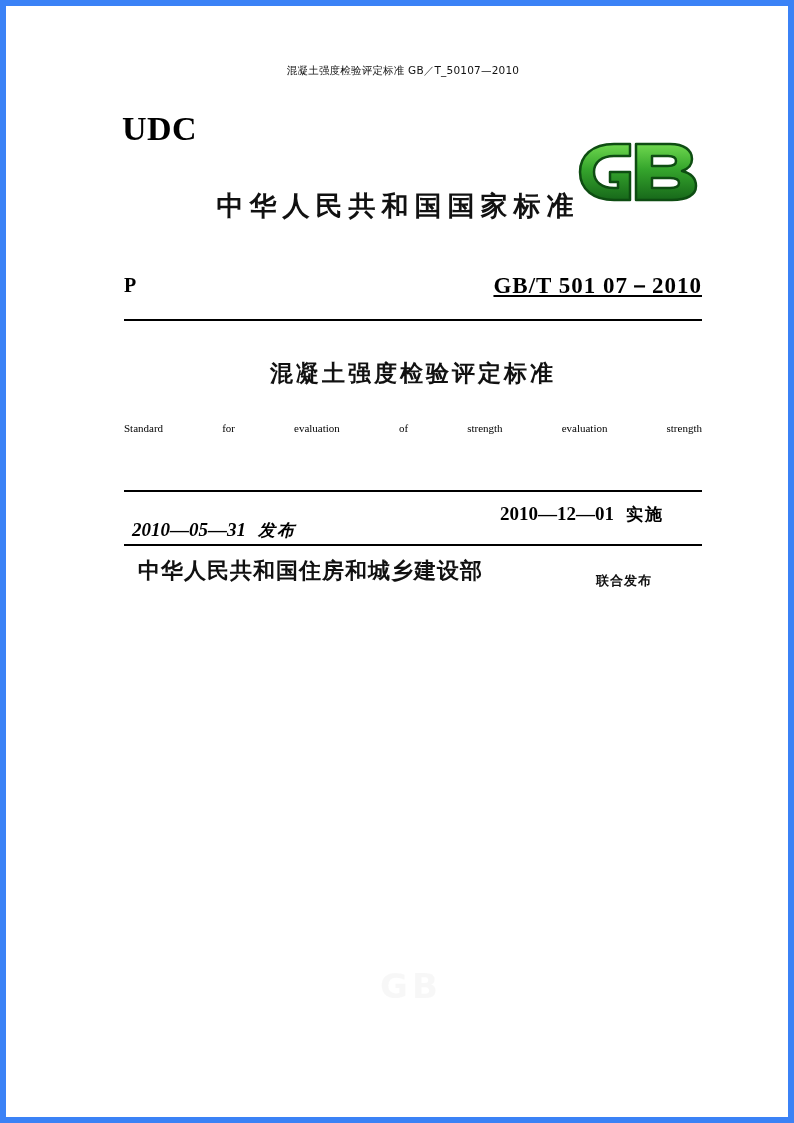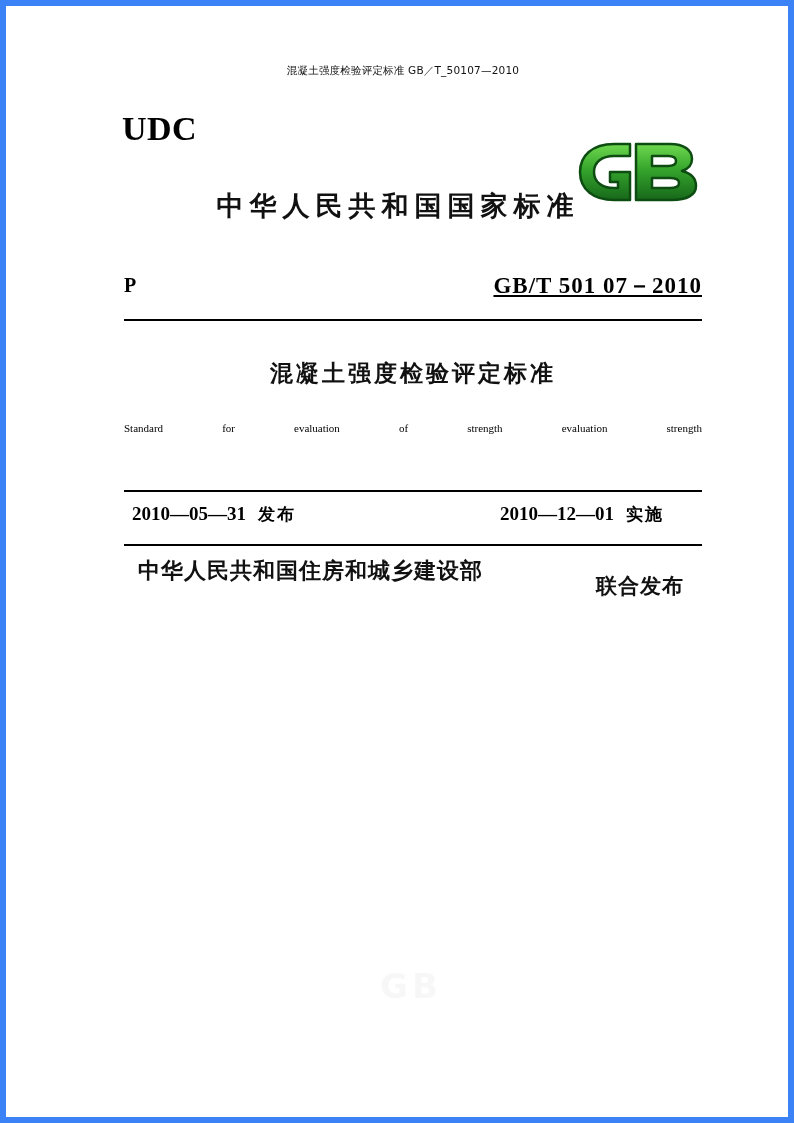--- a/index.html
+++ b/index.html
@@ -138,22 +138,23 @@
     top: 497px;
     width: 578px;
     height: 30px;
     font-family: "Liberation Serif", serif;
     font-weight: bold;
     font-size: 19px;
   }
   .dates-row .issue {
     position: absolute;
     left: 8px;
-    top: 0;
+    top: 16px;
     white-space: nowrap;
+    font-style: italic;
   }
   .dates-row .effect {
     position: absolute;
     left: 376px;
     top: 0;
     white-space: nowrap;
   }
   .dates-row .cn {
     font-family: "DejaVu Sans", sans-serif;
     font-size: 17px;
@@ -172,21 +173,21 @@
     line-height: 26px;
     letter-spacing: 1px;
     color: #111;
   }
   .joint {
     position: absolute;
     left: 590px;
     top: 566px;
     font-family: "DejaVu Sans", sans-serif;
     font-weight: bold;
-    font-size: 21px;
+    font-size: 13px;
     letter-spacing: 1px;
     color: #111;
   }
   .watermark {
     position: absolute;
     left: 330px;
     top: 960px;
     width: 150px;
     height: 60px;
     opacity: 0.06;

